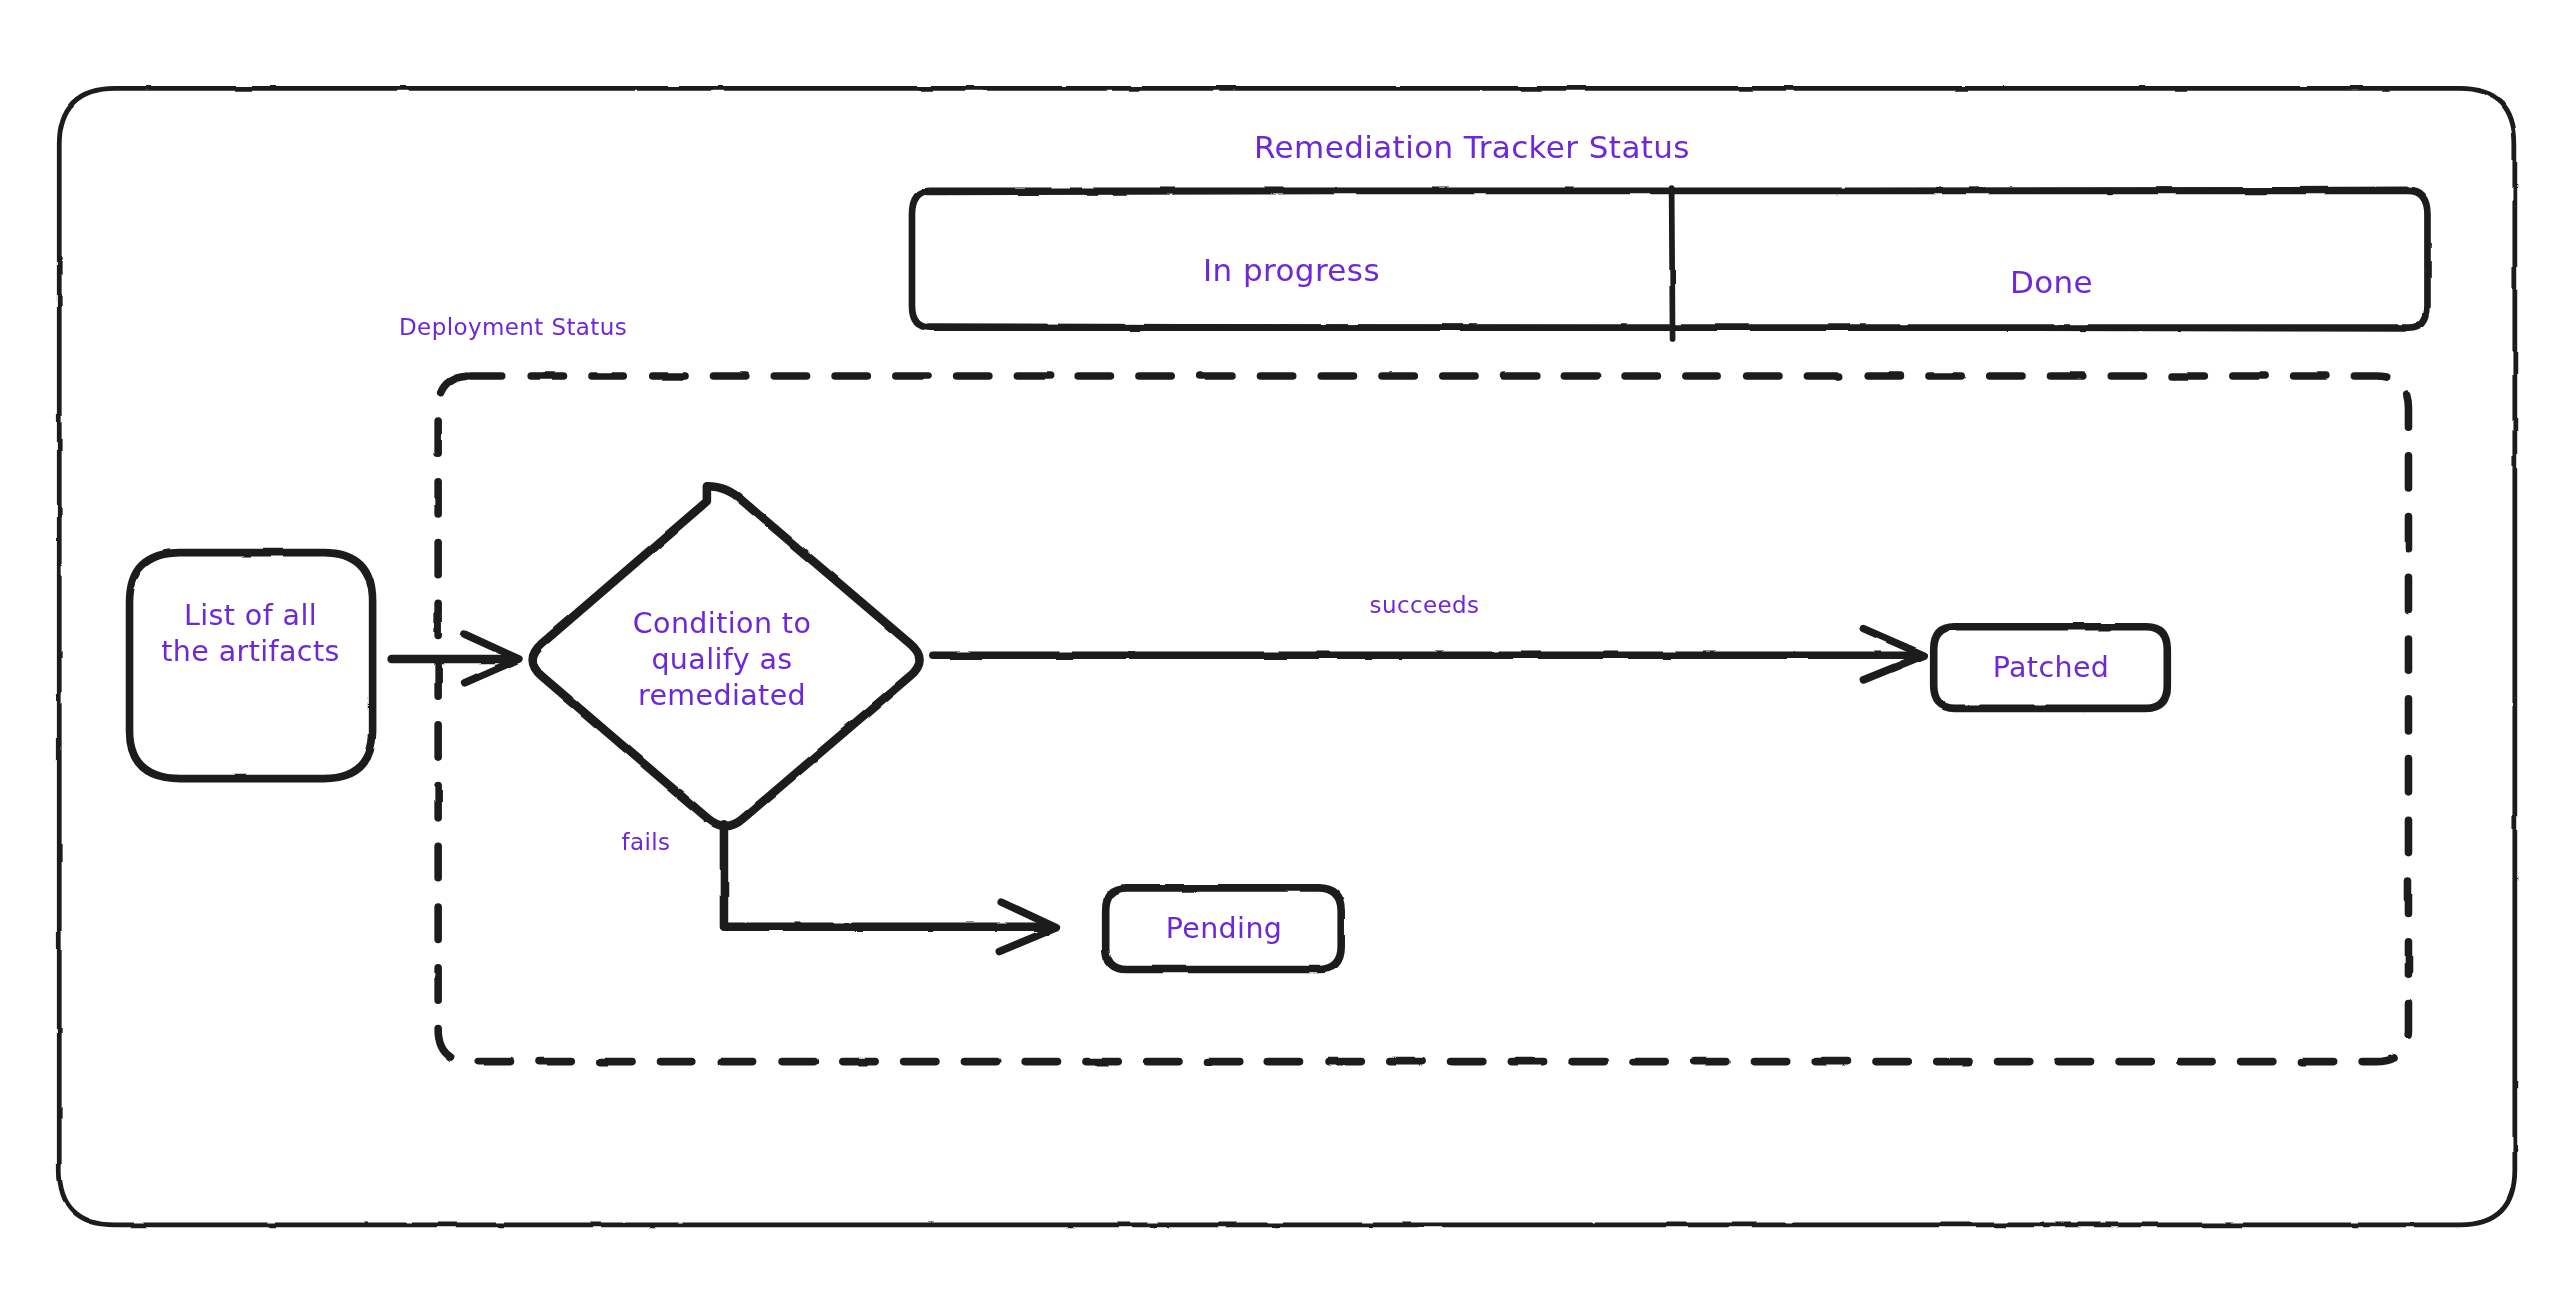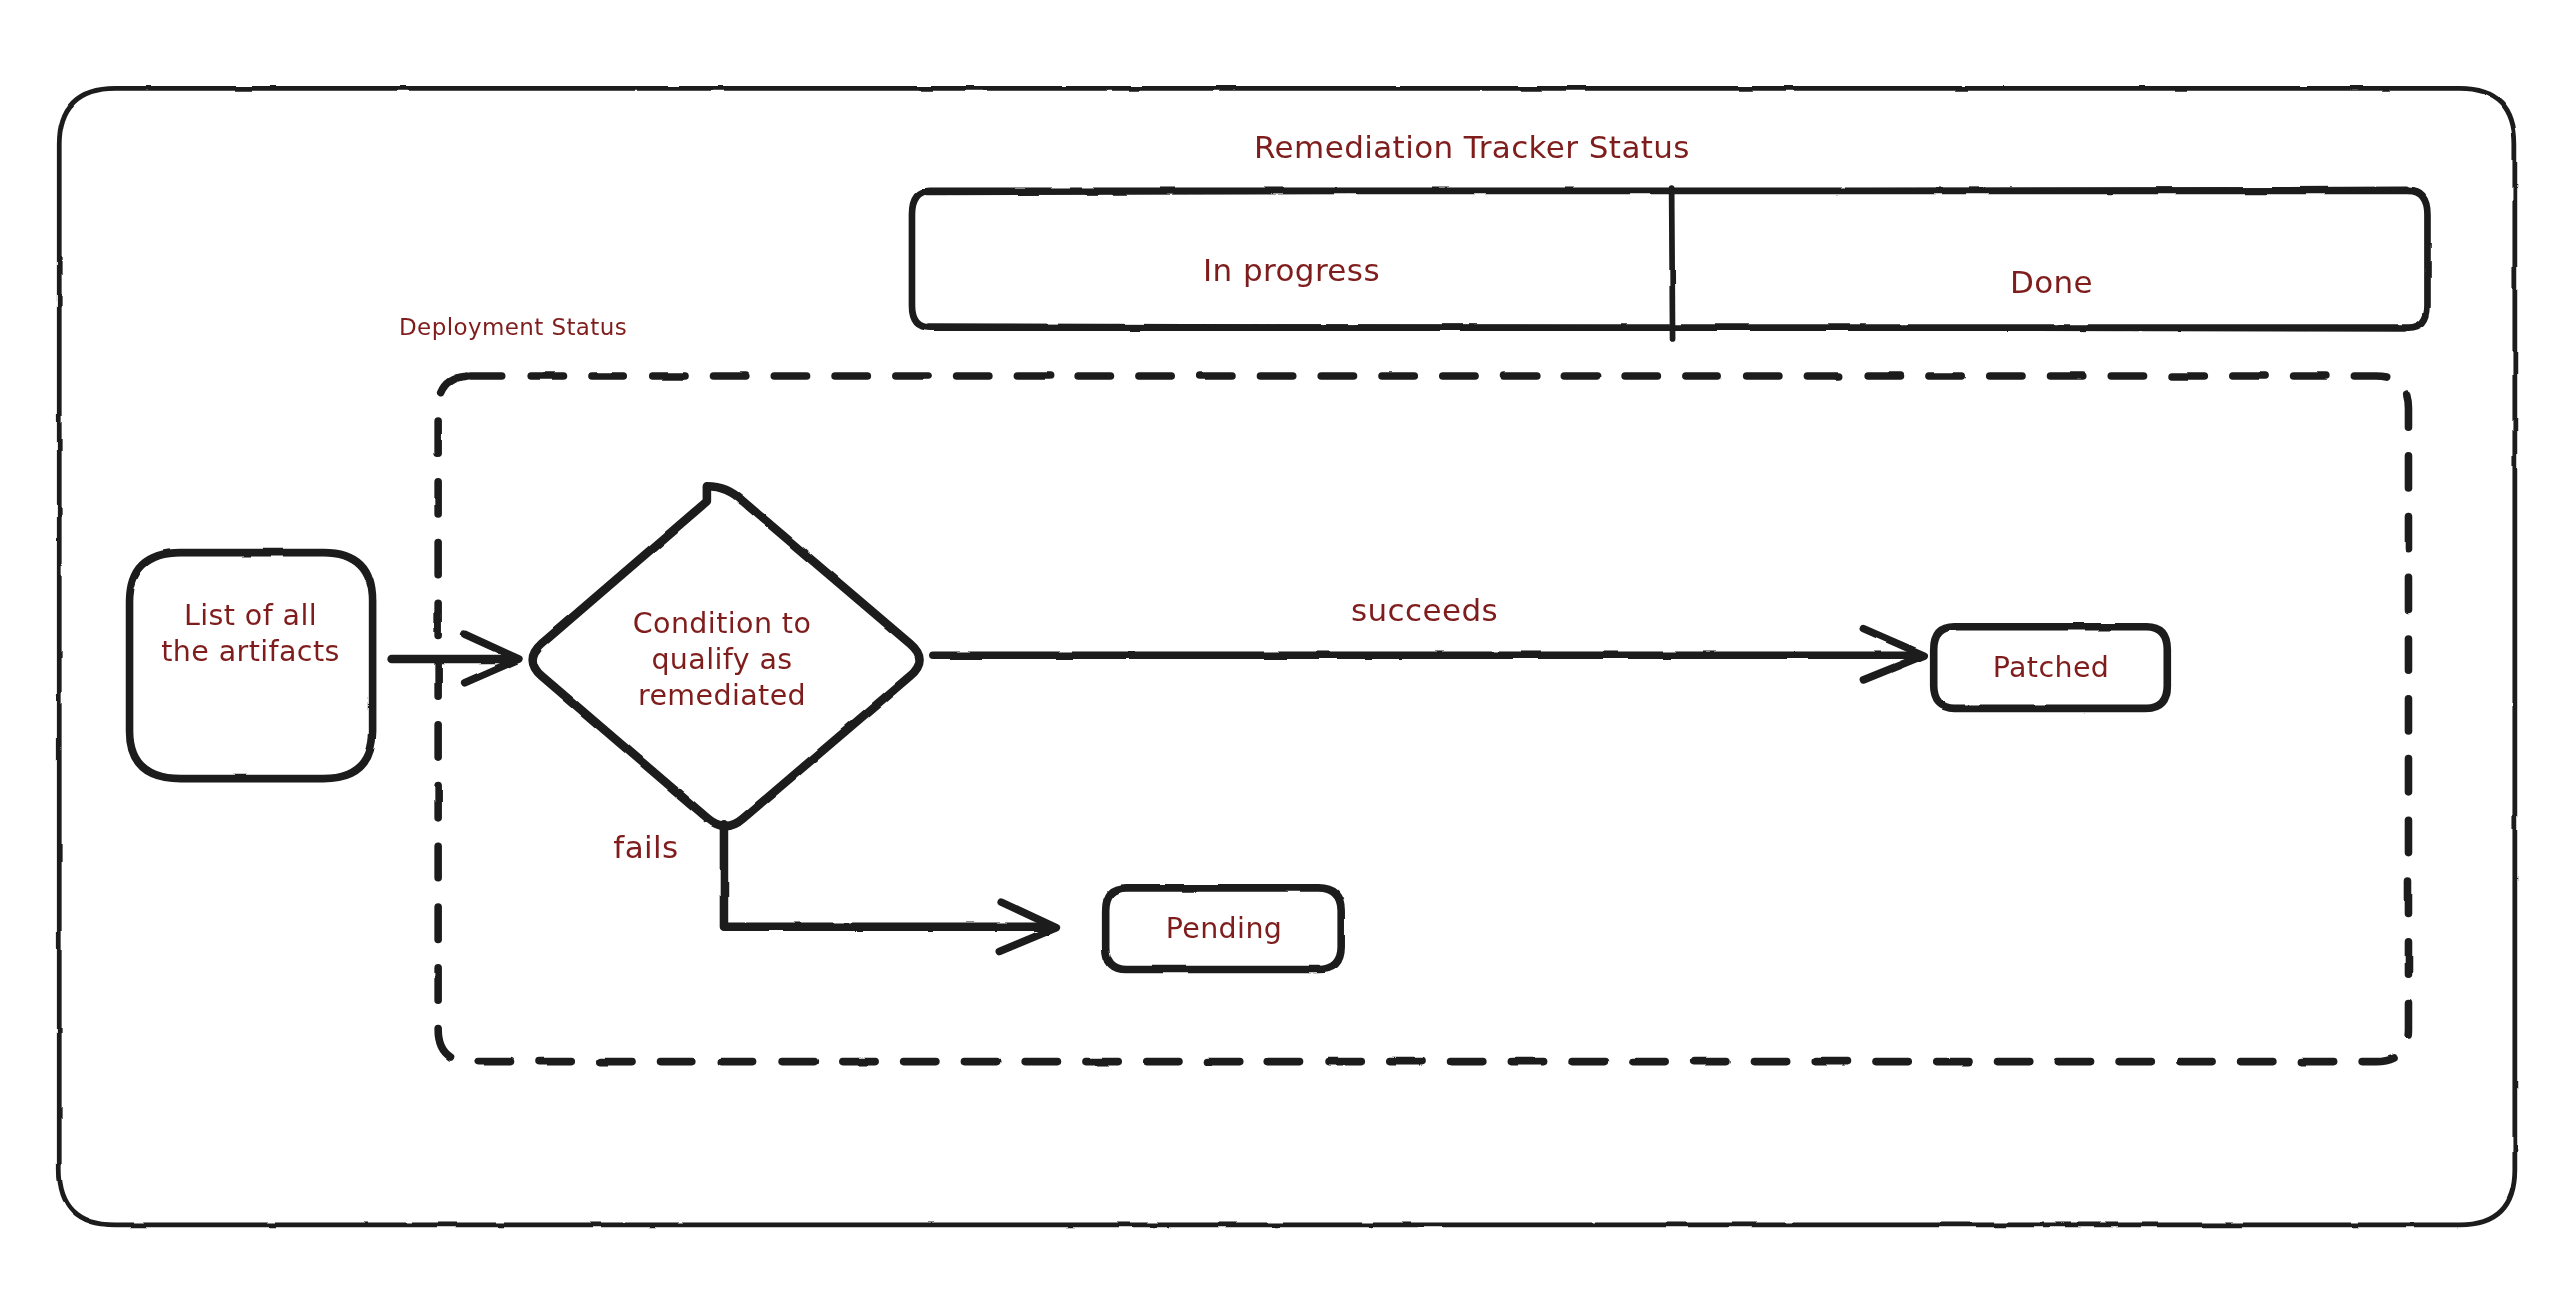--- a/index.html
+++ b/index.html
@@ -19,34 +19,34 @@
   }
   #sketch {
     position: absolute;
     left: 0;
     top: 0;
     width: 2576px;
     height: 1299px;
   }
   .lbl {
     position: absolute;
-    color: #7f1d1d;
+    color: #6d28d9;
     font-family: "DejaVu Sans", sans-serif;
     text-align: center;
     line-height: 1.26;
     white-space: pre;
     letter-spacing: 0.4px;
     pointer-events: none;
   }
   .lbl-title   { font-size: 31px; }
   .lbl-cell    { font-size: 31px; }
   .lbl-group   { font-size: 23px; }
   .lbl-node    { font-size: 28.5px; }
   .lbl-diamond { font-size: 28.5px; }
-  .lbl-edge    { font-size: 31px; }
+  .lbl-edge    { font-size: 23px; }
 </style>
 </head>
 <body>
 
 <div id="canvas">
 
   <svg id="sketch" viewBox="0 0 2712 1368">
     <defs>
       <filter id="rough" x="-20%" y="-20%" width="140%" height="140%">
         <feTurbulence type="fractalNoise" baseFrequency="0.022" numOctaves="3" seed="7" result="n"></feTurbulence>

